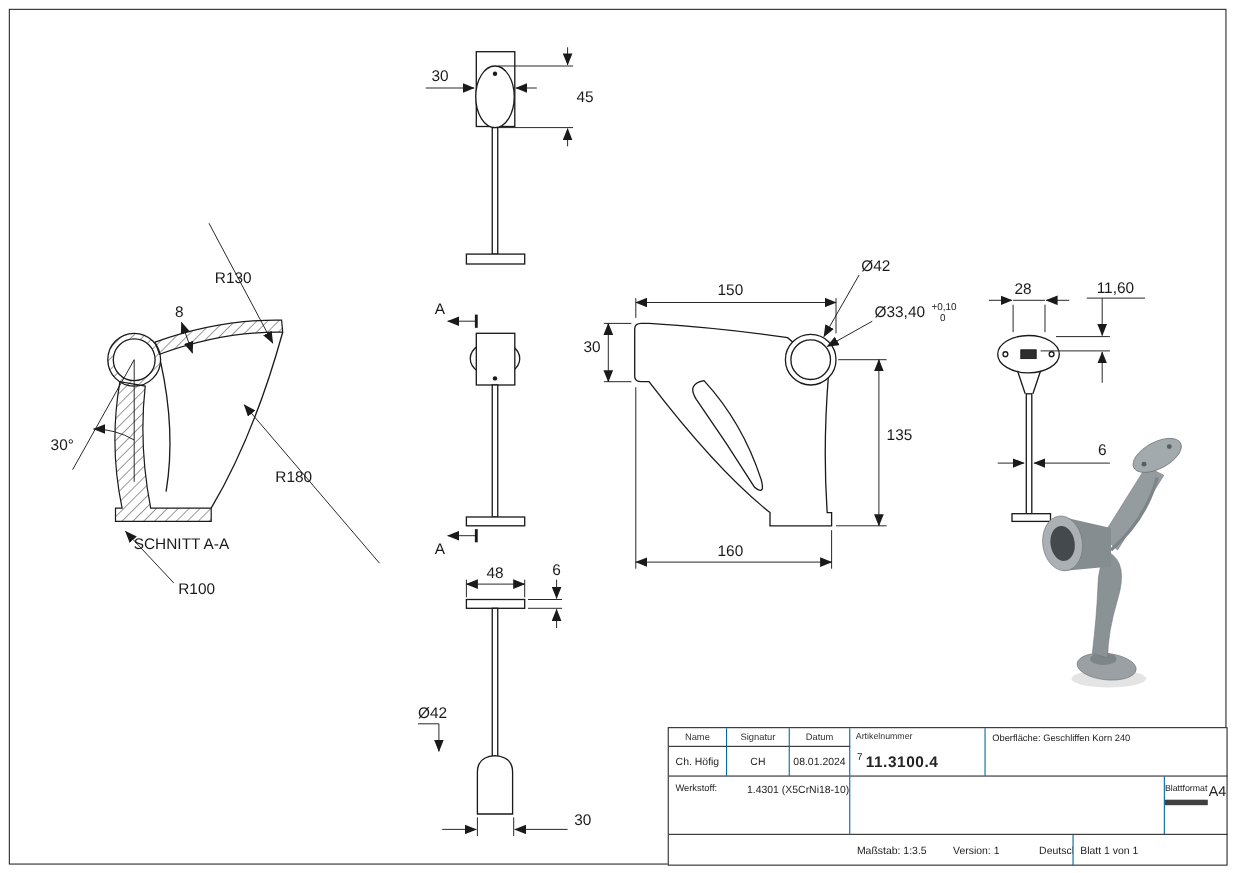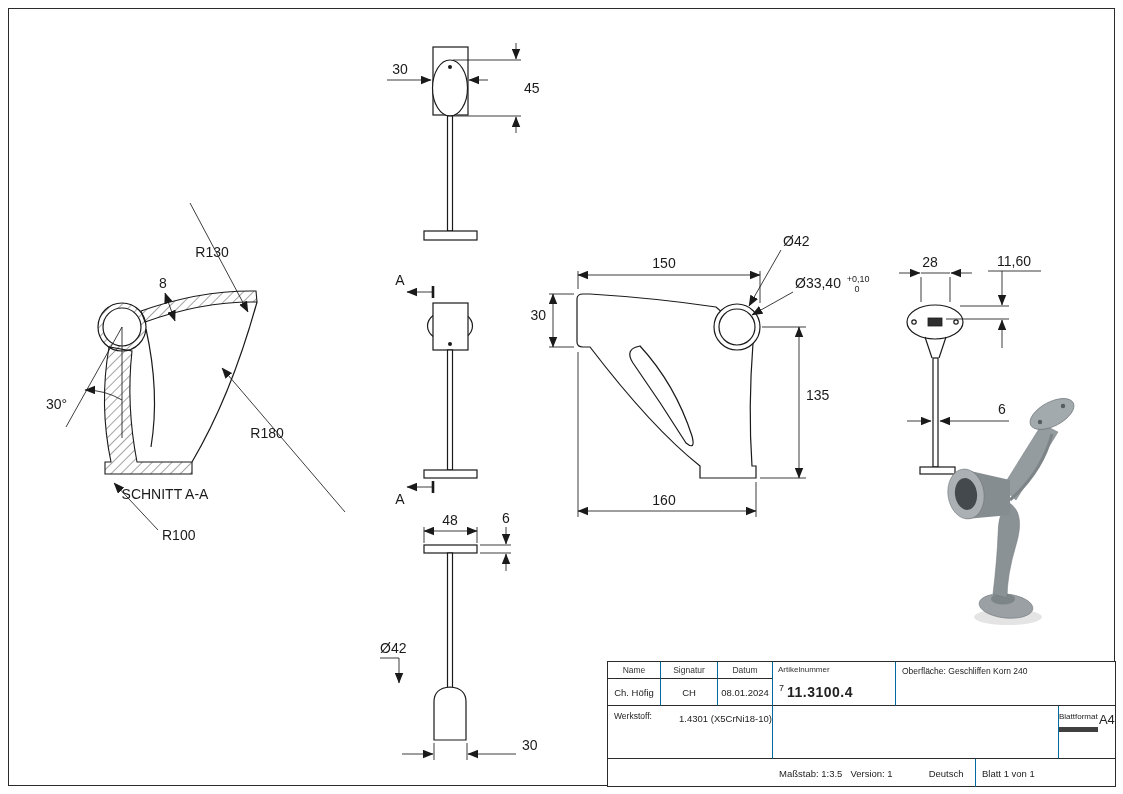--- a/index.html
+++ b/index.html
@@ -273,18 +273,18 @@
 
     <div class="tb-cell br bb" style="left:165px;top:44px;width:286px;height:53px"></div>
 
     <div class="tb-cell bb col" style="left:451px;top:44px;width:57px;height:53px;padding:0">
       <span class="fmt-label">Blattformat</span>
       <span class="fmt-value">A4</span>
     </div>
 
     <div class="tb-cell br padl brow" style="left:165px;top:97px;width:203px;height:28px">
       <span>Maßstab: 1:3.5</span>
-      <span style="margin-left:8px">Version: 1</span>
+      <span style="margin-left:24px">Version: 1</span>
       <span style="margin-left:36px">Deutsch</span>
     </div>
     <div class="tb-cell padl" style="left:368px;top:97px;width:140px;height:28px">Blatt 1 von 1</div>
   </div>
 </div>
 
 </body></html>

